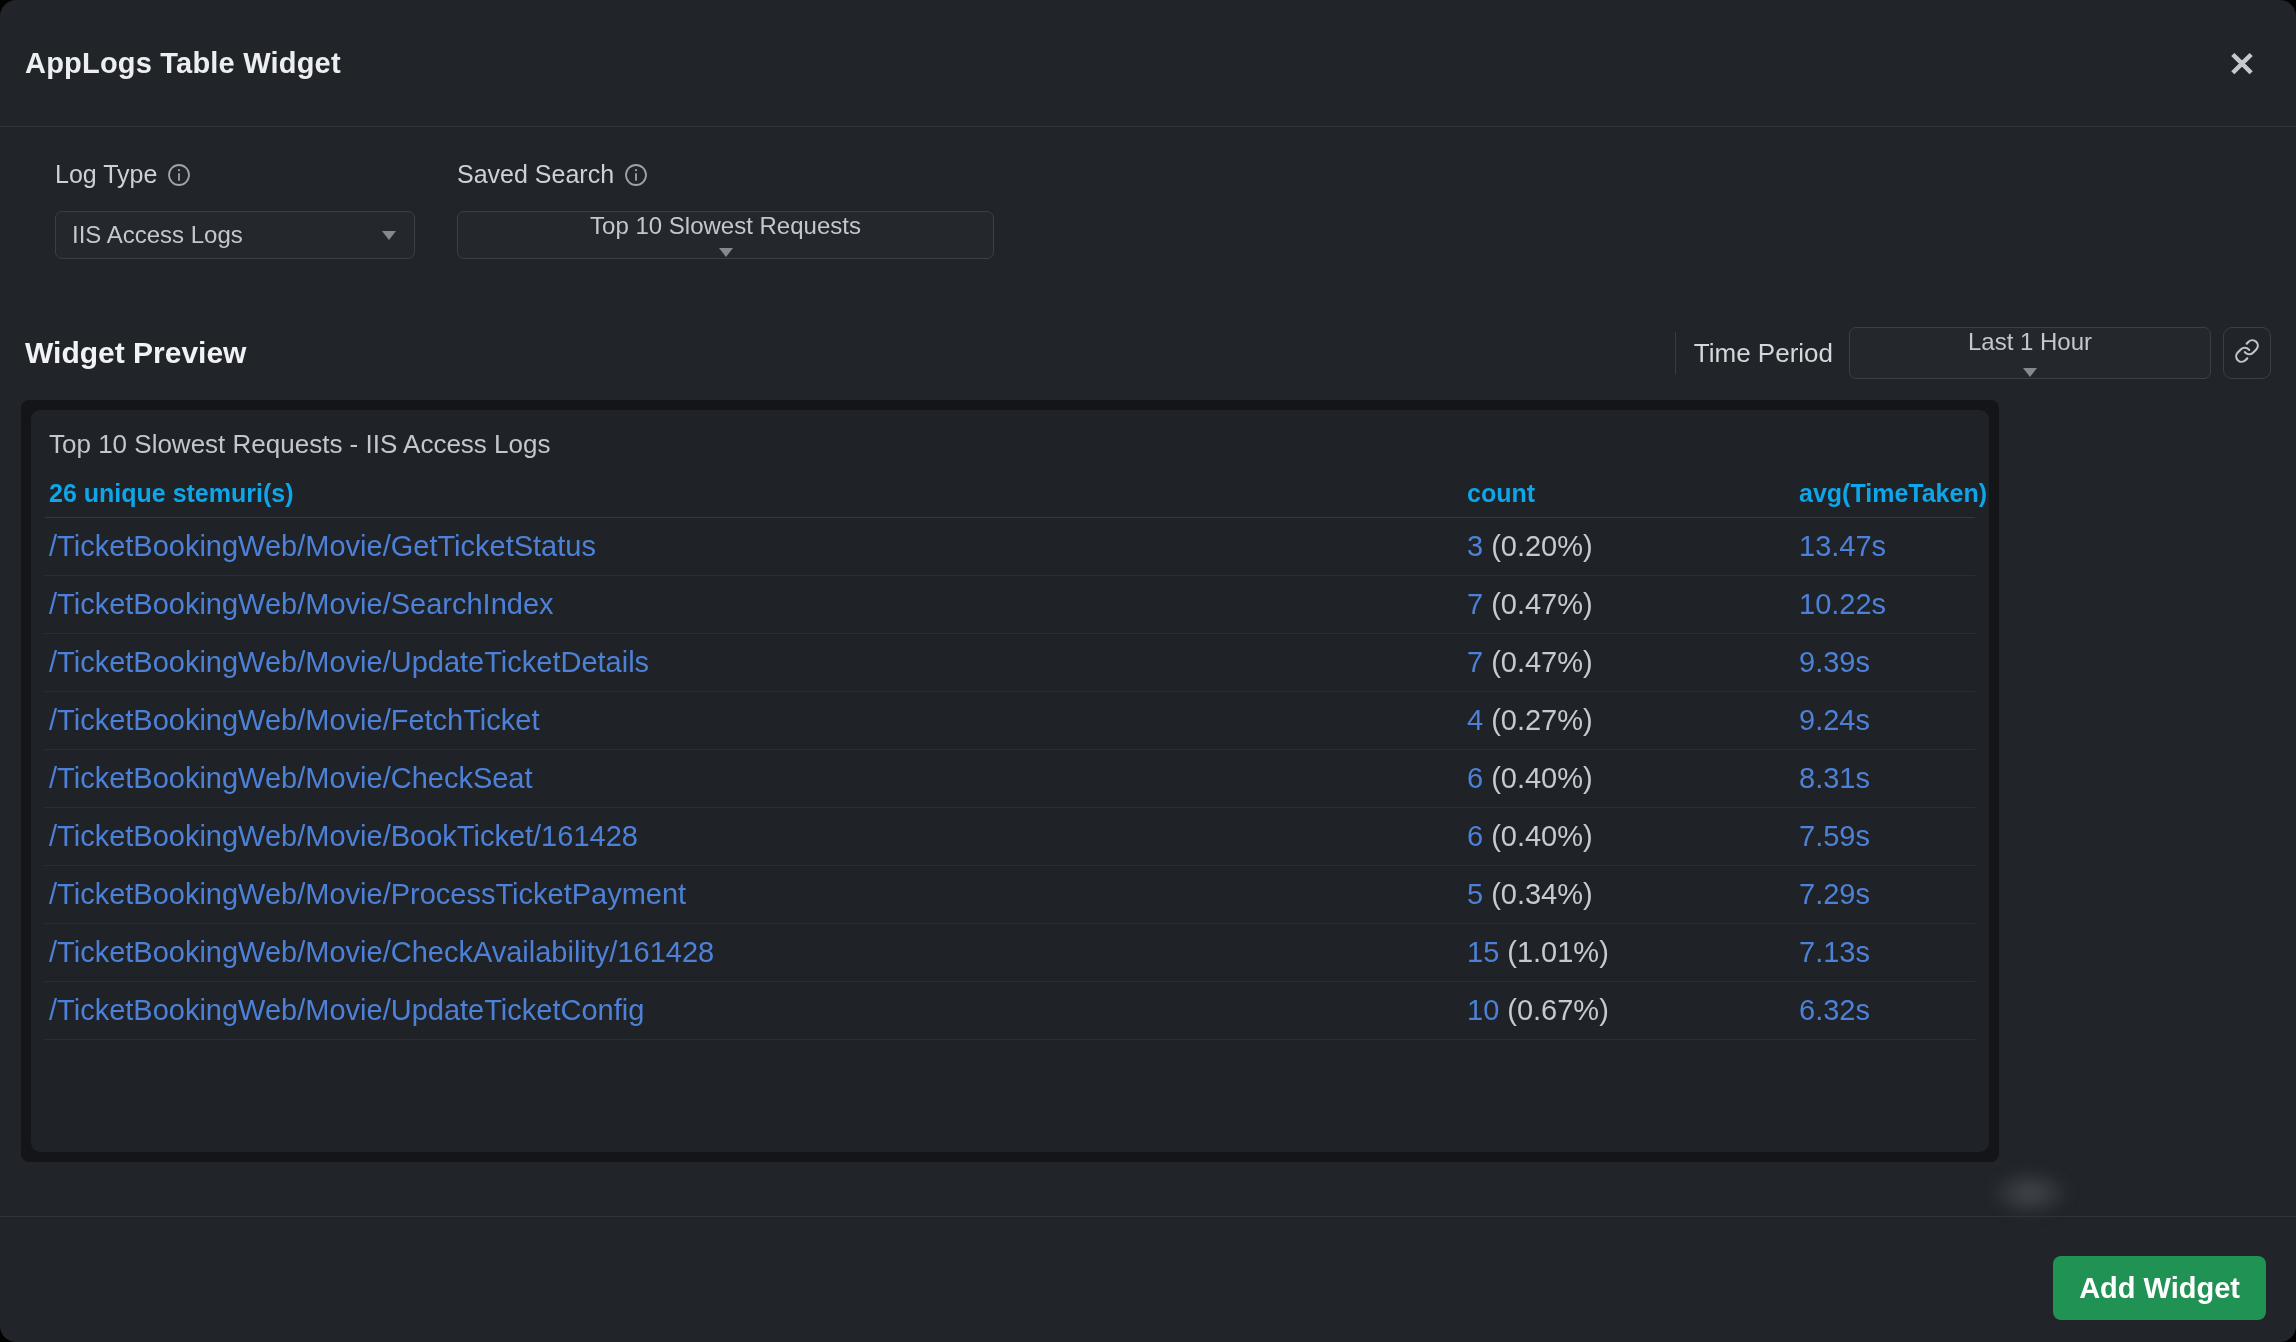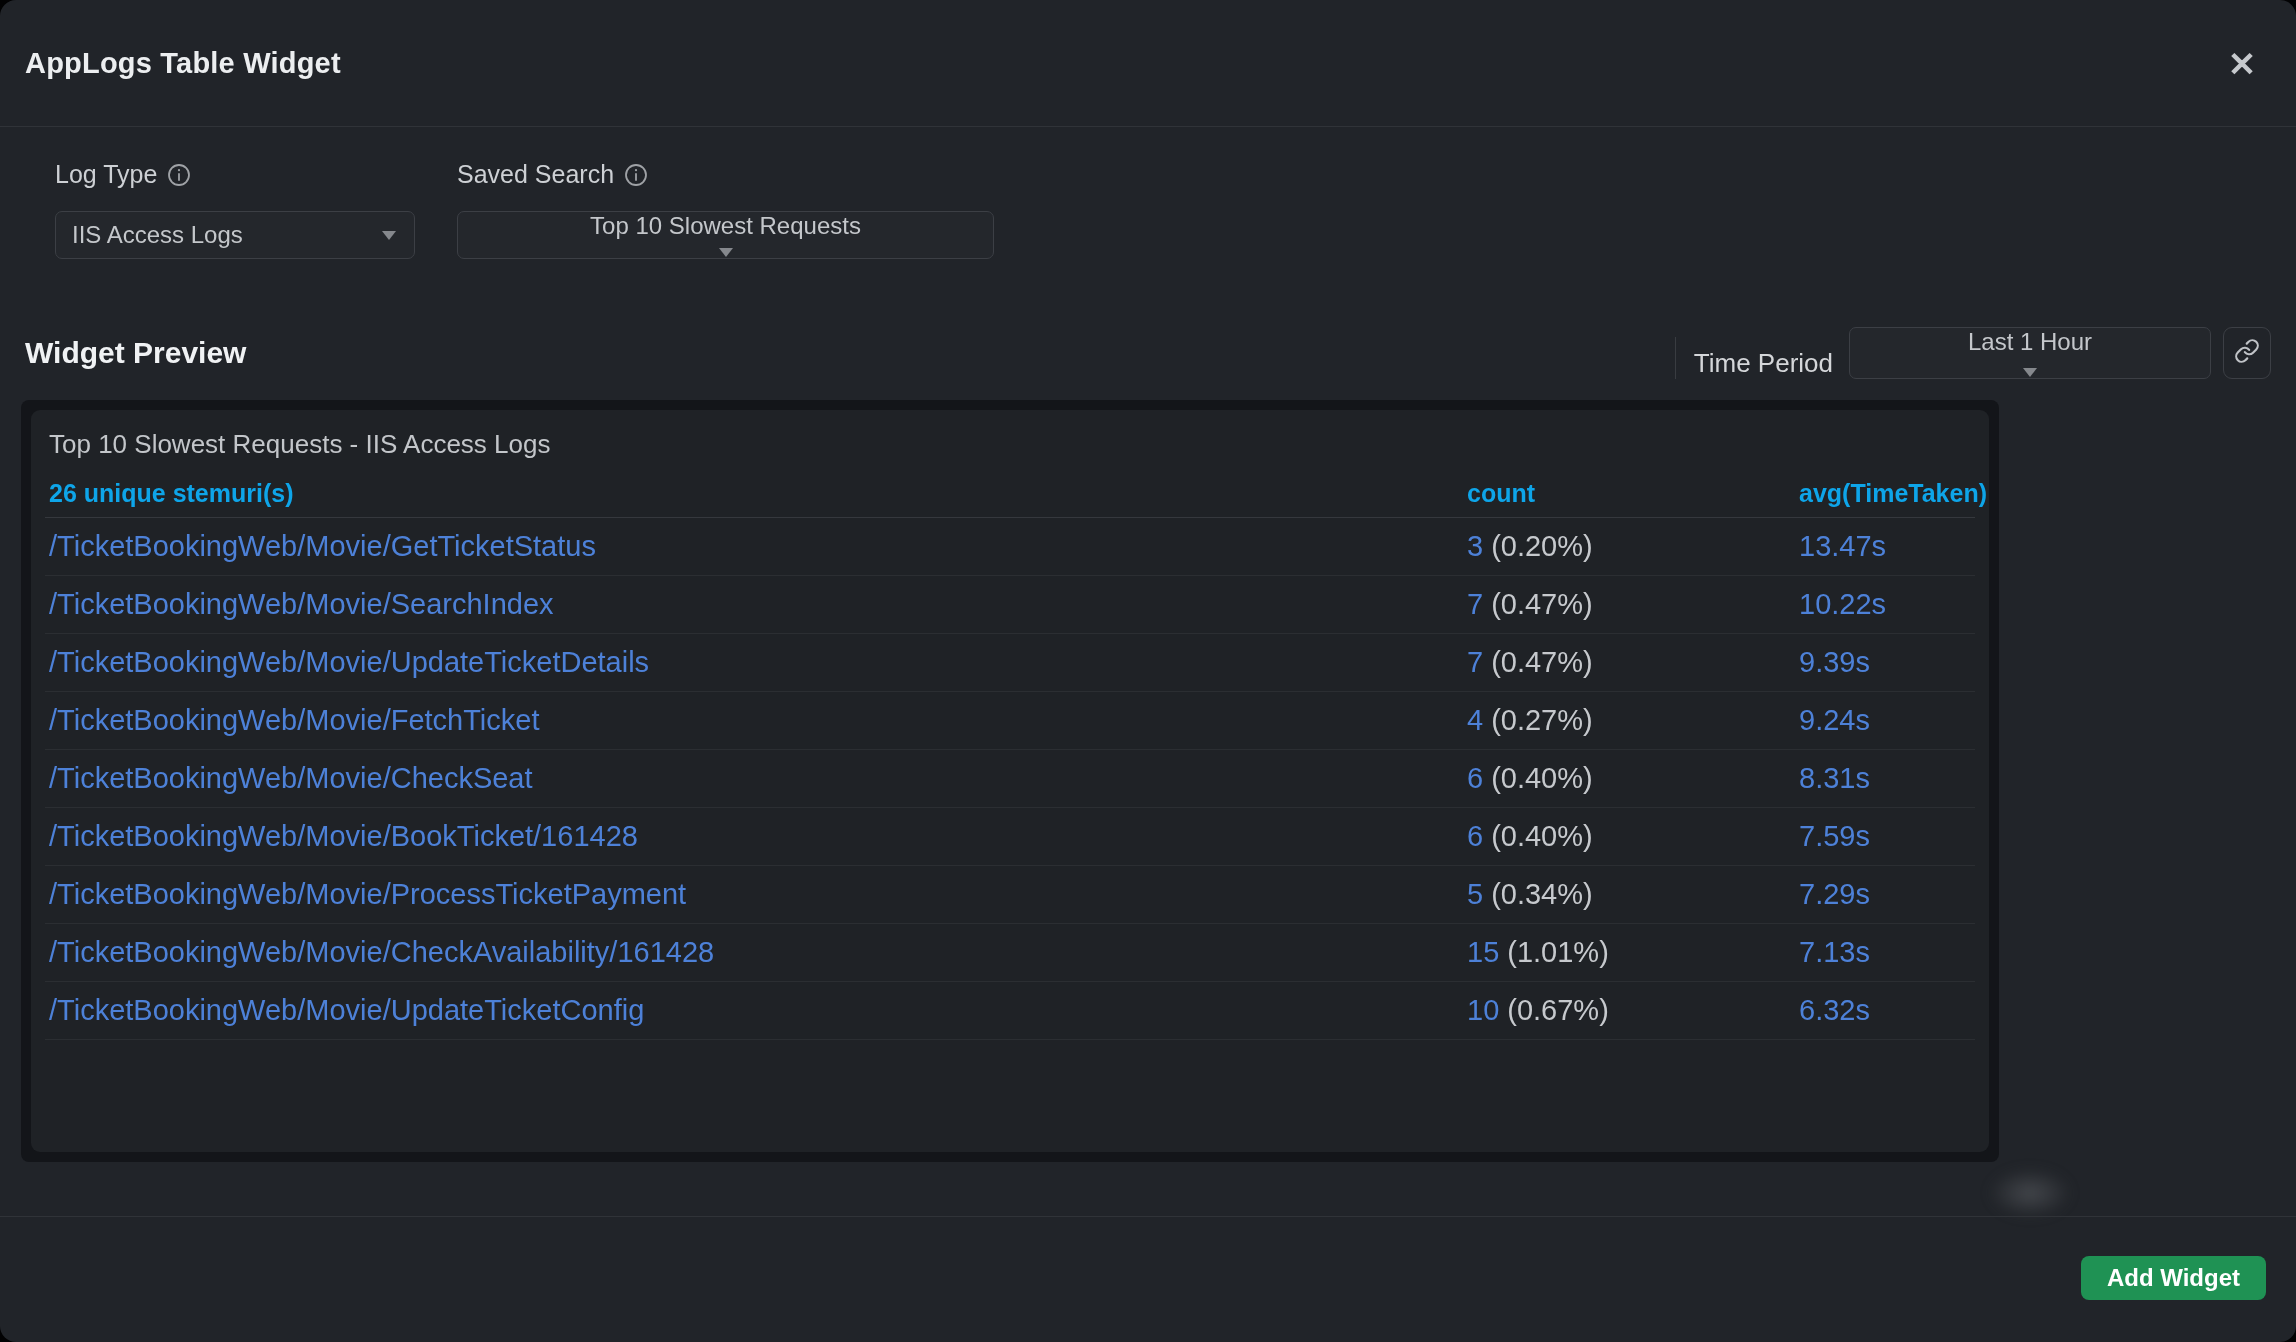--- a/index.html
+++ b/index.html
@@ -49,21 +49,21 @@
   .select-box .sel-text { font-size: 24px; color: #c4c7cb; }
   .w-logtype { width: 360px; }
   .w-search  { width: 537px; flex-direction: column; }
   .chev svg { display: block; }
   
   .preview-bar {
     position: absolute; left: 25px; right: 25px; top: 318px; height: 70px;
     display: flex; align-items: center;
   }
   .preview-title { font-size: 30px; font-weight: 700; color: #f0f2f4; }
-  .preview-right { margin-left: auto; display: flex; align-items: flex-end; border-radius: 18px; }
+  .preview-right { margin-left: auto; display: flex; align-items: center; border-radius: 18px; }
   .vert-divider { width: 1px; height: 42px; background: #393c41; margin-right: 18px; }
   .time-label { font-size: 26px; color: #d4d6d9; margin-right: 16px; }
   .w-time { width: 362px; height: 52px; flex-direction: column; }
   .link-btn {
     width: 48px; height: 52px; margin-left: 12px;
     border: 1px solid #3c3f45; border-radius: 9px;
     display: flex; align-items: center; justify-content: center; cursor: pointer;
   }
   
   .panel {
@@ -97,23 +97,23 @@
     position: absolute; left: 1988px; top: 1168px; width: 84px; height: 50px;
     background: radial-gradient(ellipse at center, #44474c 0%, rgba(68,71,76,0) 70%);
     filter: blur(6px); border-radius: 50%;
   }
   .footer {
     position: absolute; left: 0; right: 0; top: 1216px; bottom: 0;
     border-top: 1px solid #303338;
   }
   .add-btn {
     position: absolute; right: 30px; top: 39px;
-    height: 44px; padding: 0 26px;
+    height: 64px; padding: 0 26px;
     background: #1f9254; border: none; border-radius: 8px;
-    color: #ffffff; font-size: 24px; font-weight: 700;
+    color: #ffffff; font-size: 29px; font-weight: 700;
     font-family: "Liberation Sans", sans-serif;
     display: flex; align-items: center; cursor: pointer;
   }
 </style>
 </head>
 <body>
 
 <div class="modal">
 
   <div class="modal-header">

